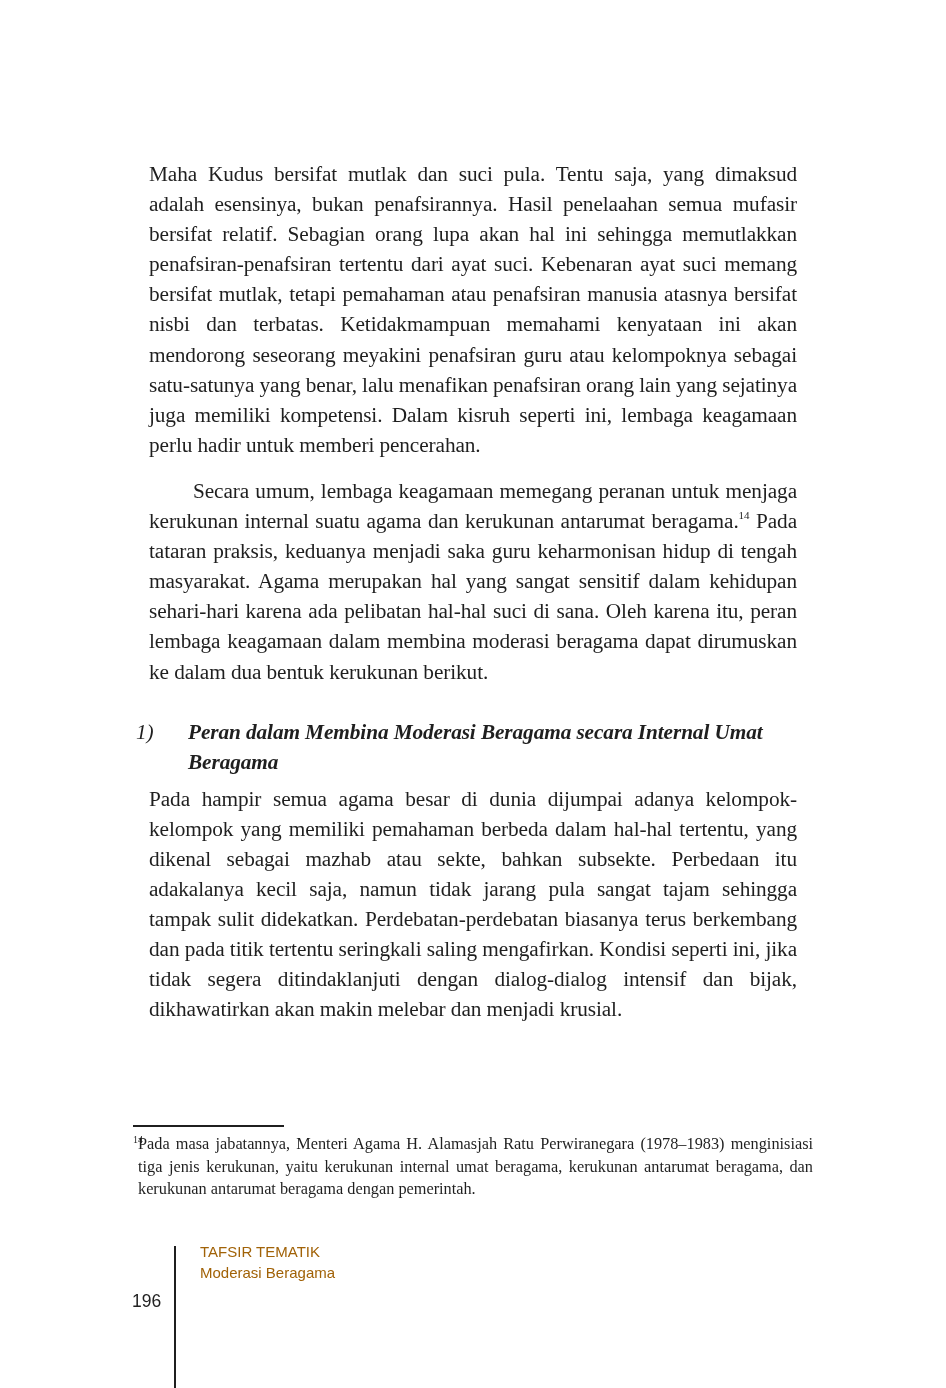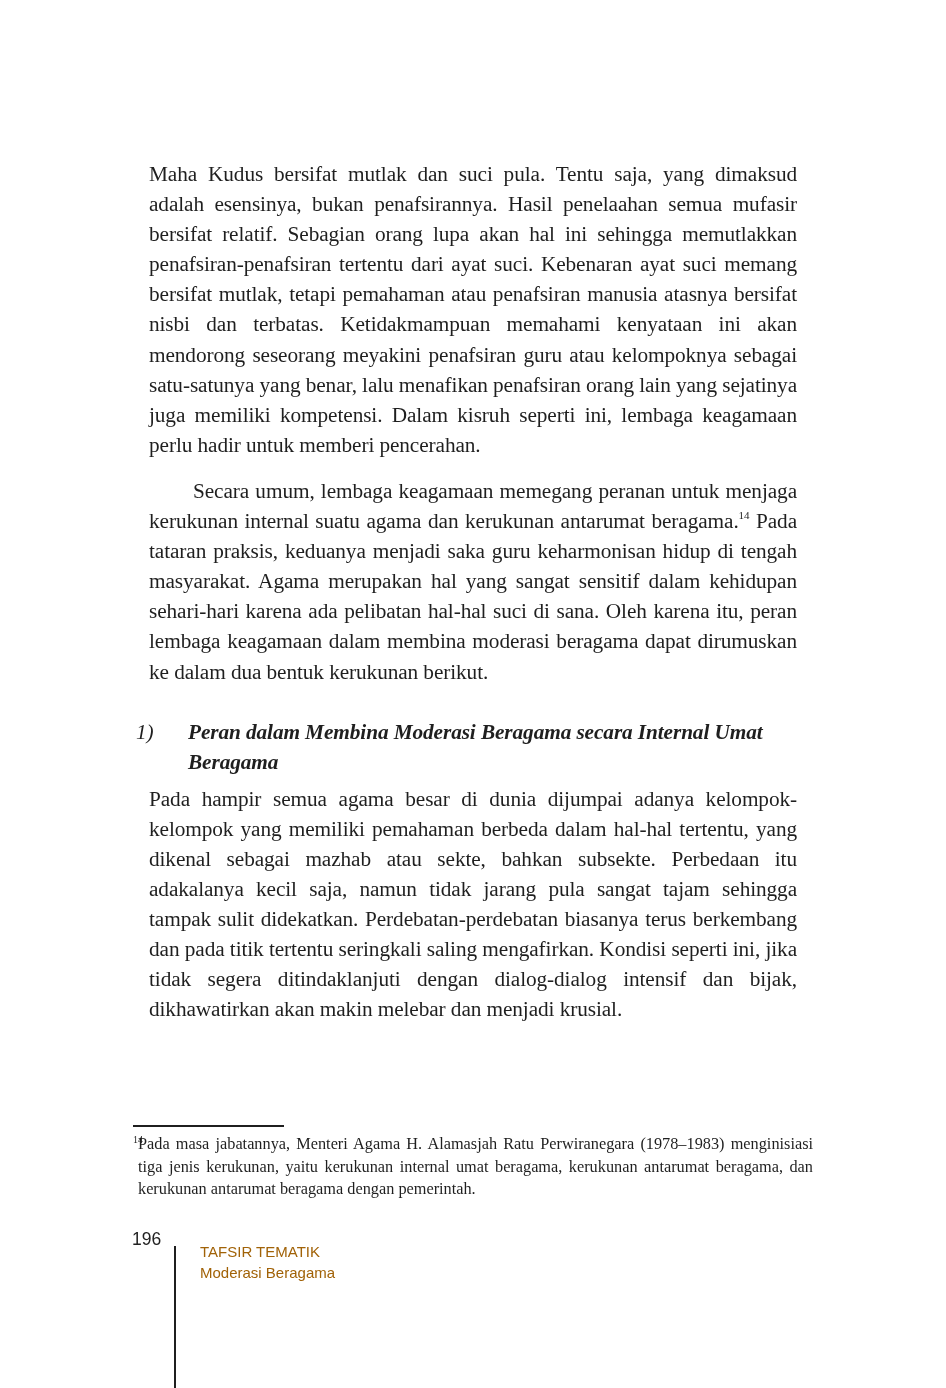--- a/index.html
+++ b/index.html
@@ -85,21 +85,21 @@
     line-height: 14px;
   }
   .footnote .fn-text {
     margin-left: 5px;
     text-align: justify;
   }
 
   .folio {
     position: absolute;
     left: 132px;
-    top: 1229px;
+    top: 1291px;
     font-family: "Liberation Sans", "DejaVu Sans", sans-serif;
     font-size: 17.5px;
     color: #222;
   }
   .folio-rule {
     position: absolute;
     left: 174px;
     top: 1246px;
     width: 2px;
     height: 142px;

